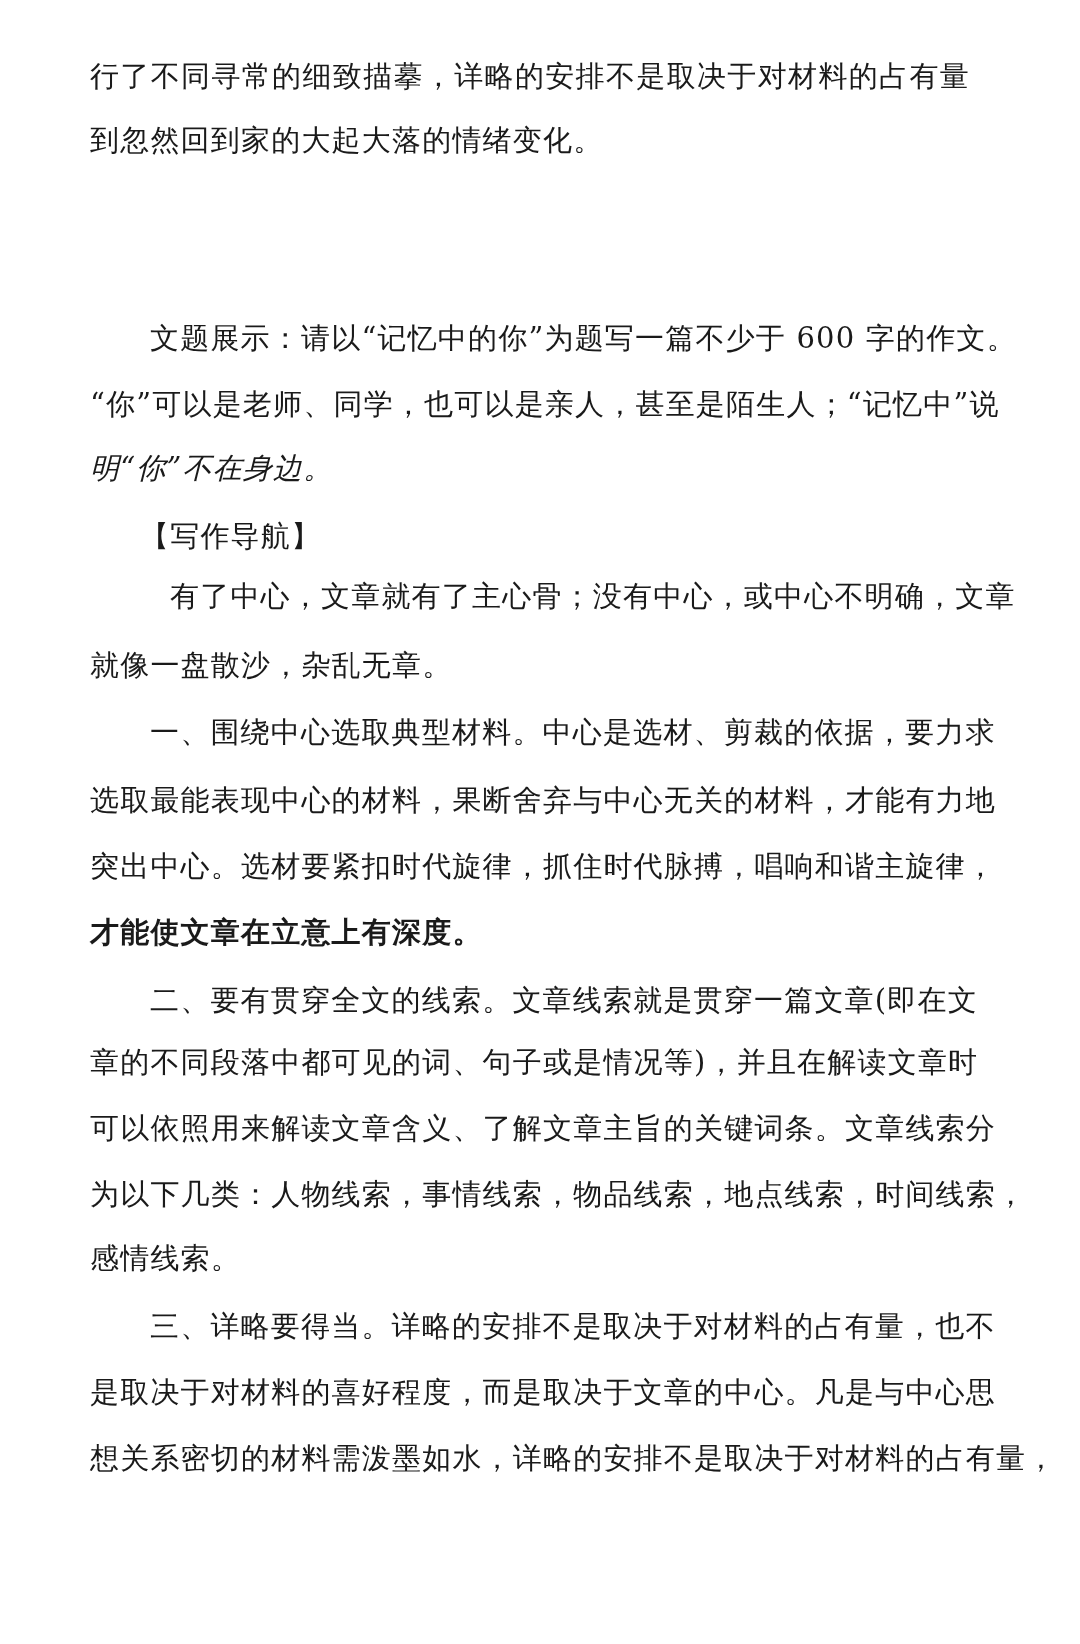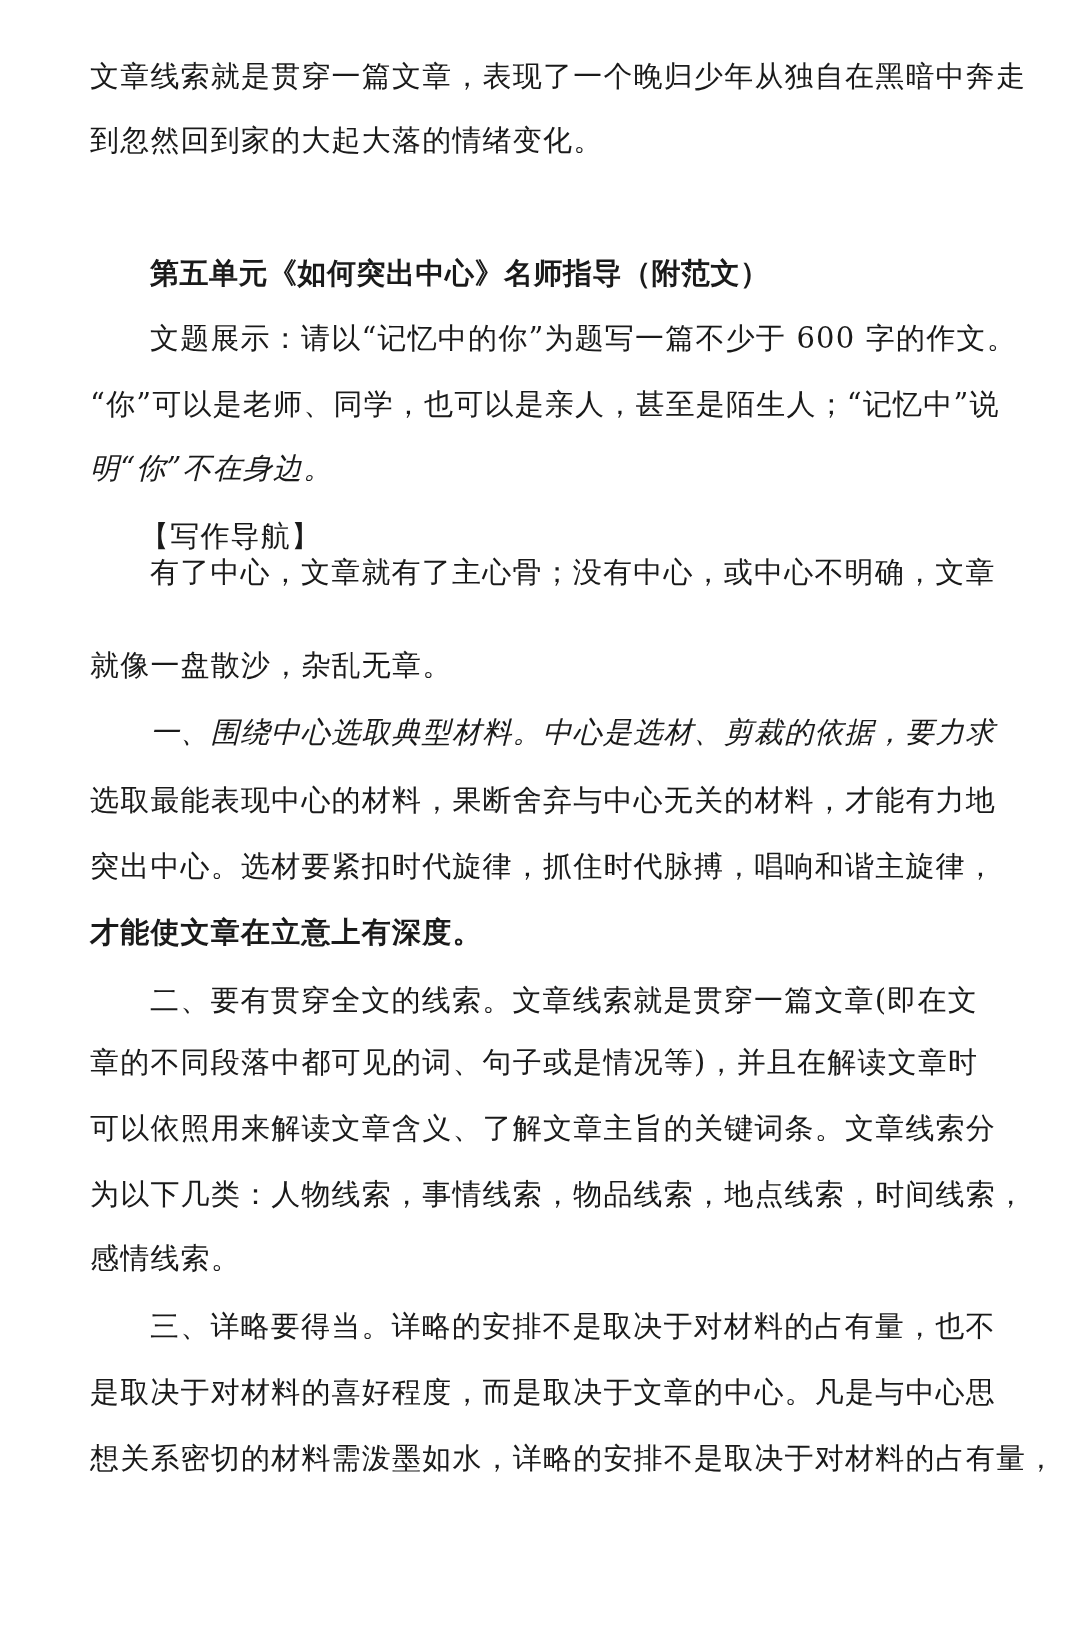--- a/index.html
+++ b/index.html
@@ -39,35 +39,34 @@
       font-weight: bold;
       font-family: "DejaVu Sans", "Liberation Sans", sans-serif;
       letter-spacing: 0.5px;
     }
   </style>
 </head>
 <body>
 
 <div class="page">
 
-  <div class="line" style="top:56px;">文章线索就是贯穿一篇文章，表现了一个晚归少年从独自在黑暗中奔走</div>
+  <div class="line" style="top:56px;">行了不同寻常的细致描摹，详略的安排不是取决于对材料的占有量</div>
   <div class="line last" style="top:120px;">到忽然回到家的大起大落的情绪变化。</div>
 
-  <div class="line indent last heading" style="top:253px;">第五单元《如何突出中心》名师指导（附范文）</div>
 
   <div class="line indent" style="top:318px;">文题展示：请以“记忆中的你”为题写一篇不少于 600 字的作文。</div>
   <div class="line" style="top:384px;">“你”可以是老师、同学，也可以是亲人，甚至是陌生人；“记忆中”说</div>
   <div class="line last" style="top:448px;font-style:italic;">明“你”不在身边。</div>
 
   <div class="line indent last" style="top:516px; left:140px;">【写作导航】</div>
 
-  <div class="line indent" style="top:552px;">有了中心，文章就有了主心骨；没有中心，或中心不明确，文章</div>
+  <div class="line indent" style="top:576px;margin-left:20px;">有了中心，文章就有了主心骨；没有中心，或中心不明确，文章</div>
   <div class="line last" style="top:645px;">就像一盘散沙，杂乱无章。</div>
 
-  <div class="line indent" style="top:712px;font-style:italic;">一、围绕中心选取典型材料。中心是选材、剪裁的依据，要力求</div>
+  <div class="line indent" style="top:712px;">一、围绕中心选取典型材料。中心是选材、剪裁的依据，要力求</div>
   <div class="line" style="top:780px;">选取最能表现中心的材料，果断舍弃与中心无关的材料，才能有力地</div>
   <div class="line" style="top:846px;">突出中心。选材要紧扣时代旋律，抓住时代脉搏，唱响和谐主旋律，</div>
   <div class="line last" style="top:912px;font-weight:bold;">才能使文章在立意上有深度。</div>
 
   <div class="line indent" style="top:980px;">二、要有贯穿全文的线索。文章线索就是贯穿一篇文章(即在文</div>
   <div class="line" style="top:1042px;">章的不同段落中都可见的词、句子或是情况等)，并且在解读文章时</div>
   <div class="line" style="top:1108px;">可以依照用来解读文章含义、了解文章主旨的关键词条。文章线索分</div>
   <div class="line" style="top:1174px;">为以下几类：人物线索，事情线索，物品线索，地点线索，时间线索，</div>
   <div class="line last" style="top:1238px;">感情线索。</div>
 

